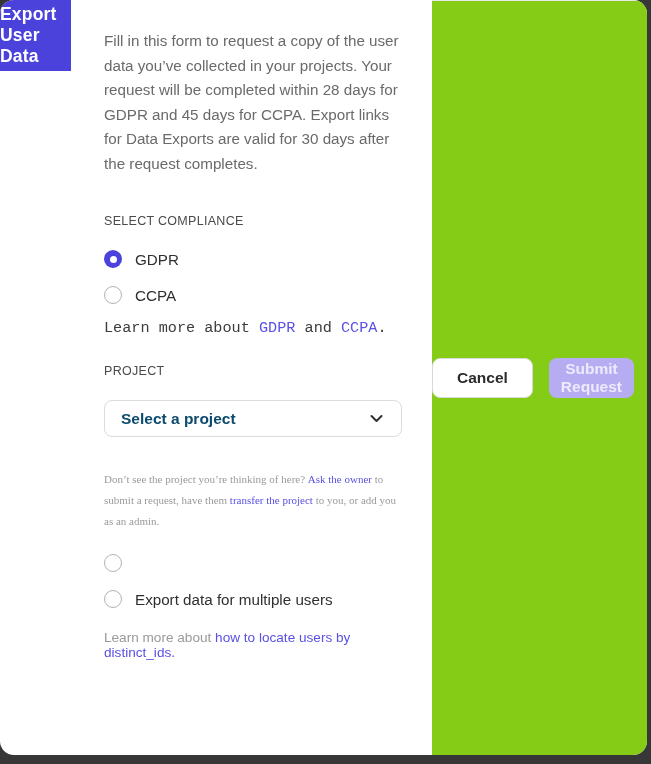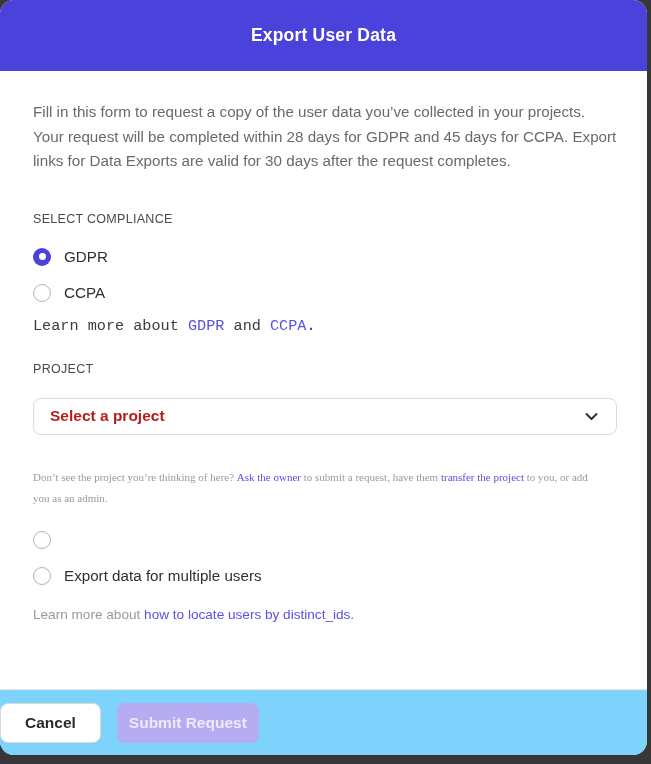--- a/index.html
+++ b/index.html
@@ -11,21 +11,21 @@
   }
   .modal {
     position: absolute;
     left: 0; top: 0;
     width: 647px;
     height: 755px;
     background: #ffffff;
     border-radius: 14px;
     overflow: hidden;
     display: flex;
-    flex-direction: column;
+    flex-direction: row;
   }
   .dialog-header {
     height: 71px;
     flex: 0 0 71px;
     background: #4b42db;
     display: flex;
     align-items: center;
     justify-content: center;
   }
   .dialog-title {
@@ -103,40 +103,40 @@
     display: flex;
     align-items: center;
     justify-content: space-between;
     padding: 0 18px 0 16px;
     cursor: pointer;
     background: #ffffff;
   }
   .select-value {
     font-size: 15.5px;
     font-weight: 700;
-    color: #b91c1c;
+    color: #0c4a6e;
   }
   .helper {
     margin-top: 32px;
     font-size: 11px;
     line-height: 21px;
     color: #9a9a9a;
     max-width: 560px;
     font-family: Liberation Serif, serif;
   }
   .helper a.link { font-weight: 500; }
   .small-learn-more {
     margin-top: 22px;
     font-size: 13.6px;
     color: #9a9a9a;
   }
   .dialog-footer {
     flex: 0 0 66px;
     border-top: 1px solid #e8e8e8;
-    background: #7dd3fc;
+    background: #84cc16;
     display: flex;
     align-items: center;
     justify-content: flex-start;
     gap: 16px;
     padding: 0 13px 0 0;
   }
   .btn {
     height: 40px;
     border-radius: 8px;
     font-family: "Liberation Sans", sans-serif;

